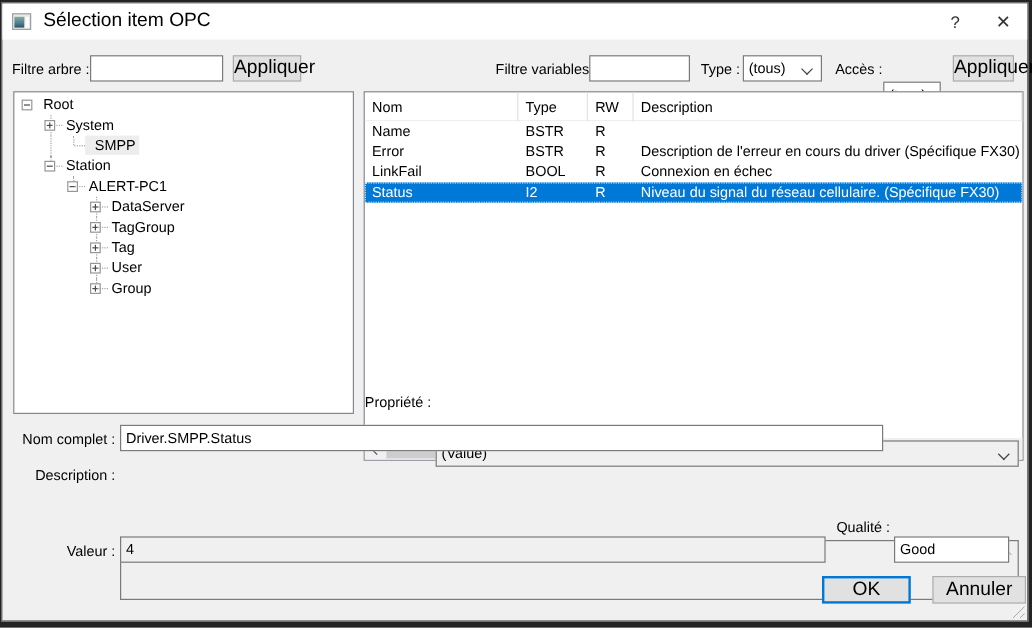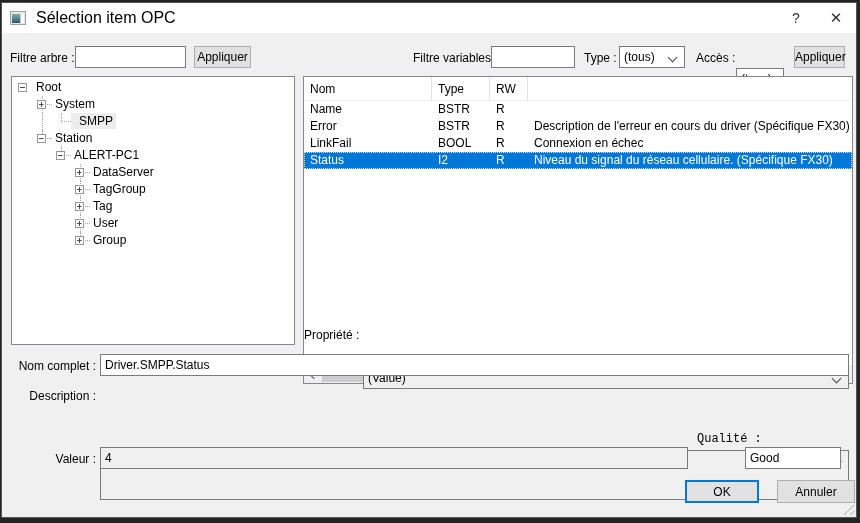--- a/index.html
+++ b/index.html
@@ -23,21 +23,21 @@
 
   
   .abs { position:absolute; }
 
   
   .txt { border:1px solid #7a7a7a; background:#fff; font-family:"Liberation Sans",sans-serif; font-size:12px;
          padding:0 4px; height:22px; color:#000; outline:none; }
   .txt.gray { background:#f0f0f0; }
 
   
-  .btn { background:#e1e1e1; border:1px solid #adadad; font-family:"Liberation Sans",sans-serif; font-size:12px;
+  .btn { background:#e1e1e1; border:1px solid #adadad; font-family:"Liberation Sans",sans-serif; font-size:16px;
          height:22px; color:#000; text-align:center; line-height:20px; }
   .btn.default { border:2px solid #0078d7; }
 
   
   .combo { border:1px solid #7a7a7a; background:#fff; height:22px; display:flex; align-items:center; padding:0 4px; position:relative; }
   .combo.gray { background:#f0f0f0; }
   .combo .chev { position:absolute; right:8px; top:7px; width:7px; height:7px;
                  border-right:1px solid #444; border-bottom:1px solid #444; transform:rotate(45deg); }
 
   
@@ -200,20 +200,21 @@
         </span>
         <span class="tlabel">Group</span>
       </div>
     </div>
 
   <div class="list-panel abs">
     <div class="lheader" id="lheader">
         <span class="hcell c0">Nom</span>
         <span class="hcell c1">Type</span>
         <span class="hcell c2">RW</span>
+        <span class="hcell c3">Description</span>
       </div>
     <div class="lbody" id="lbody">
         <div class="lrow">
           <span class="cell c0">Name</span>
           <span class="cell c1">BSTR</span>
           <span class="cell c2">R</span>
           <span class="cell c3"></span>
         </div>
         <div class="lrow">
           <span class="cell c0">Error</span>
@@ -241,33 +242,33 @@
     </div>
   </div>
 
   <label class="lbl abs" style="left:302px; top:325px;">Propriété :</label>
   <div class="combo gray abs" style="left:361px; top:320px; width:486px;">
     <span>(Value)</span>
     <span class="chev"></span>
   </div>
 
   <label class="lbl abs" style="left:7px; top:356px; width:87px; text-align:right;">Nom complet :</label>
-  <input class="txt abs" style="left: 98px; top: 351px; width: 749px;" value="Driver.SMPP.Status">
+  <input class="txt abs" style="left: 98px; top: 351px; width: 636px;" value="Driver.SMPP.Status">
 
   <label class="lbl abs" style="left:7px; top:386px; width:87px; text-align:right;">Description :</label>
   <div class="descbox abs" style="left:98px; top:381px; width:749px; height:50px;">
     <span>Niveau du signal du réseau cellulaire. (Spécifique FX30)</span>
     <div class="vscroll">
       <span class="varrow up"></span>
       <span class="varrow down"></span>
     </div>
   </div>
 
   <label class="lbl abs" style="left:7px; top:449px; width:87px; text-align:right;">Valeur :</label>
   <input class="txt gray abs" style="left: 98px; top: 444px; width: 588px;" value="4">
-  <label class="lbl abs" style="left:695px; top:429px;font-family:Liberation Mono, monospace;">Qualité :</label>
+  <label class="lbl abs" style="left:695px; top:429px;">Qualité :</label>
   <input class="txt abs" style="left: 743px; top: 444px; width: 96px;" value="Good">
 
   <button class="btn default abs" style="left:683px; top:477px; width:74px; height:23px;">OK</button>
   <button class="btn abs" style="left:775px; top:477px; width:78px; height:23px;">Annuler</button>
 
   <div class="grip"></div>
 </div>
 
 </body></html>

